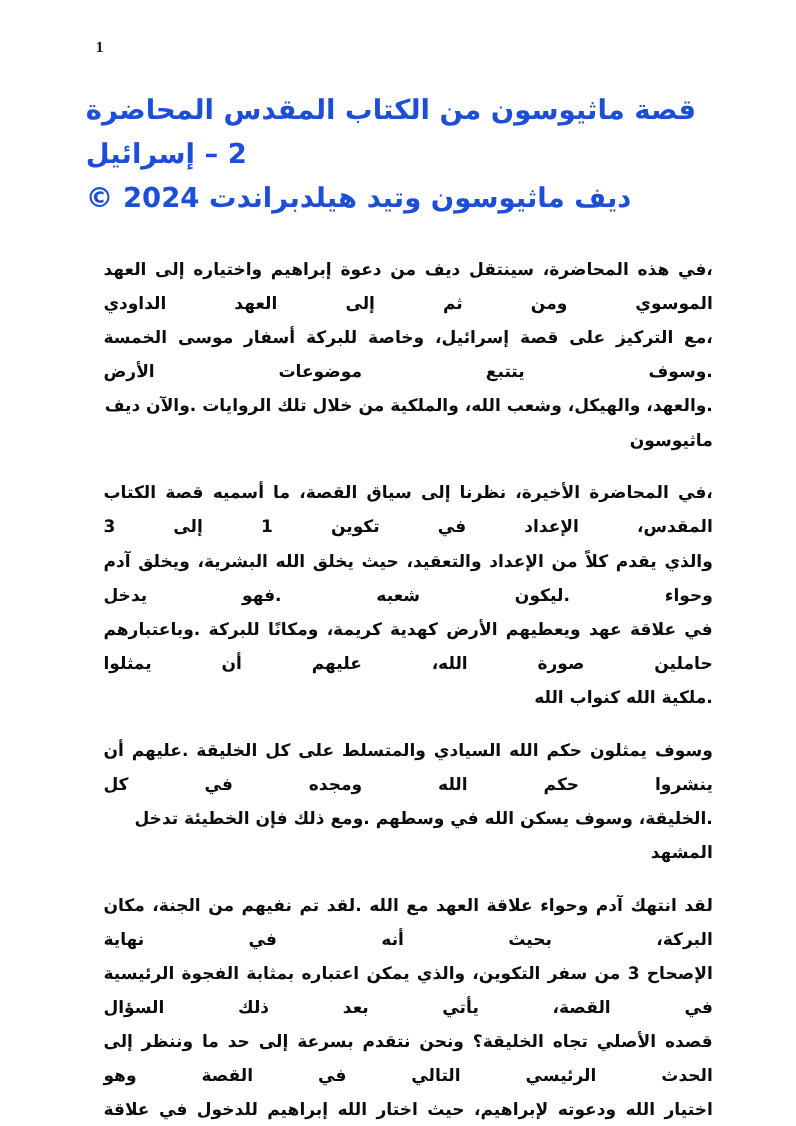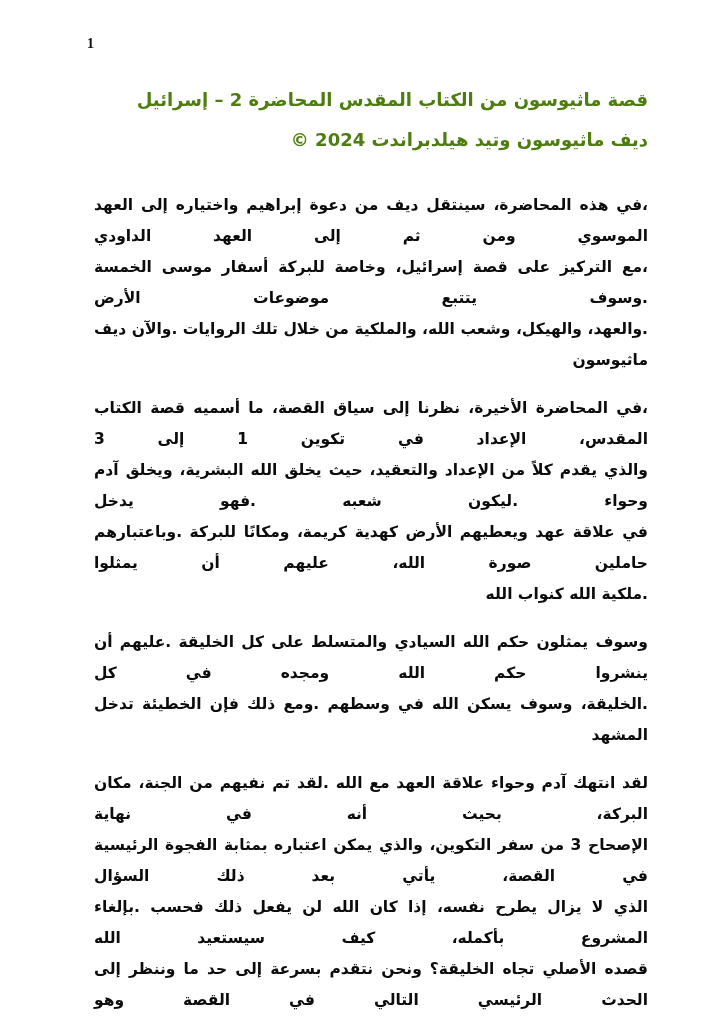--- a/index.html
+++ b/index.html
@@ -22,43 +22,44 @@
     font-family: "Liberation Serif", "DejaVu Serif", serif;
     font-weight: 700;
     font-size: 14px;
     line-height: 16px;
     margin-left: 9px;
     text-align: left;
     color: #101010;
   }
   .title-block {
     margin-top: 28px;
-    text-align: right;
+    text-align: left;
     direction: rtl;
     font-weight: 700;
-    font-size: 18px;
+    font-size: 25px;
     line-height: 40px;
-    color: #4d7c0f;
+    color: #1d4ed8;
   }
   .doc-body {
     margin-top: 30px;
     direction: rtl;
     font-weight: 700;
     font-size: 15.5px;
     line-height: 31px;
     color: #0c0c0c;
   }
   .paragraph {
     margin: 0 0 17px 16px;
   }
   .line {
     text-align: justify;
     text-align-last: justify;
   }
   .line.last {
+    text-align: right;
     text-align-last: right;
   }
 </style>
 </head>
 <body>
 
 <div class="page">
   <div class="page-number">1</div>
 
   <div class="title-block">
@@ -78,18 +79,17 @@
         <div class="line">في علاقة عهد ويعطيهم الأرض كهدية كريمة، ومكانًا للبركة .وباعتبارهم حاملين صورة الله، عليهم أن يمثلوا</div>
         <div class="line last">.ملكية الله كنواب الله</div>
       </div>
       <div class="paragraph">
         <div class="line">وسوف يمثلون حكم الله السيادي والمتسلط على كل الخليقة .عليهم أن ينشروا حكم الله ومجده في كل</div>
         <div class="line last">.الخليقة، وسوف يسكن الله في وسطهم .ومع ذلك فإن الخطيئة تدخل المشهد</div>
       </div>
       <div class="paragraph">
         <div class="line">لقد انتهك آدم وحواء علاقة العهد مع الله .لقد تم نفيهم من الجنة، مكان البركة، بحيث أنه في نهاية</div>
         <div class="line">الإصحاح 3 من سفر التكوين، والذي يمكن اعتباره بمثابة الفجوة الرئيسية في القصة، يأتي بعد ذلك السؤال</div>
-        <div class="line">الذي لا يزال يطرح نفسه، إذا كان الله لن يفعل ذلك فحسب .بإلغاء المشروع بأكمله، كيف سيستعيد الله</div>
         <div class="line">قصده الأصلي تجاه الخليقة؟ ونحن نتقدم بسرعة إلى حد ما وننظر إلى الحدث الرئيسي التالي في القصة وهو</div>
         <div class="line">اختيار الله ودعوته لإبراهيم، حيث اختار الله إبراهيم للدخول في علاقة عهد معه حتى يخرج من إبراهيم</div>
       </div>
     </div>
 </div>
 
 </body></html>

